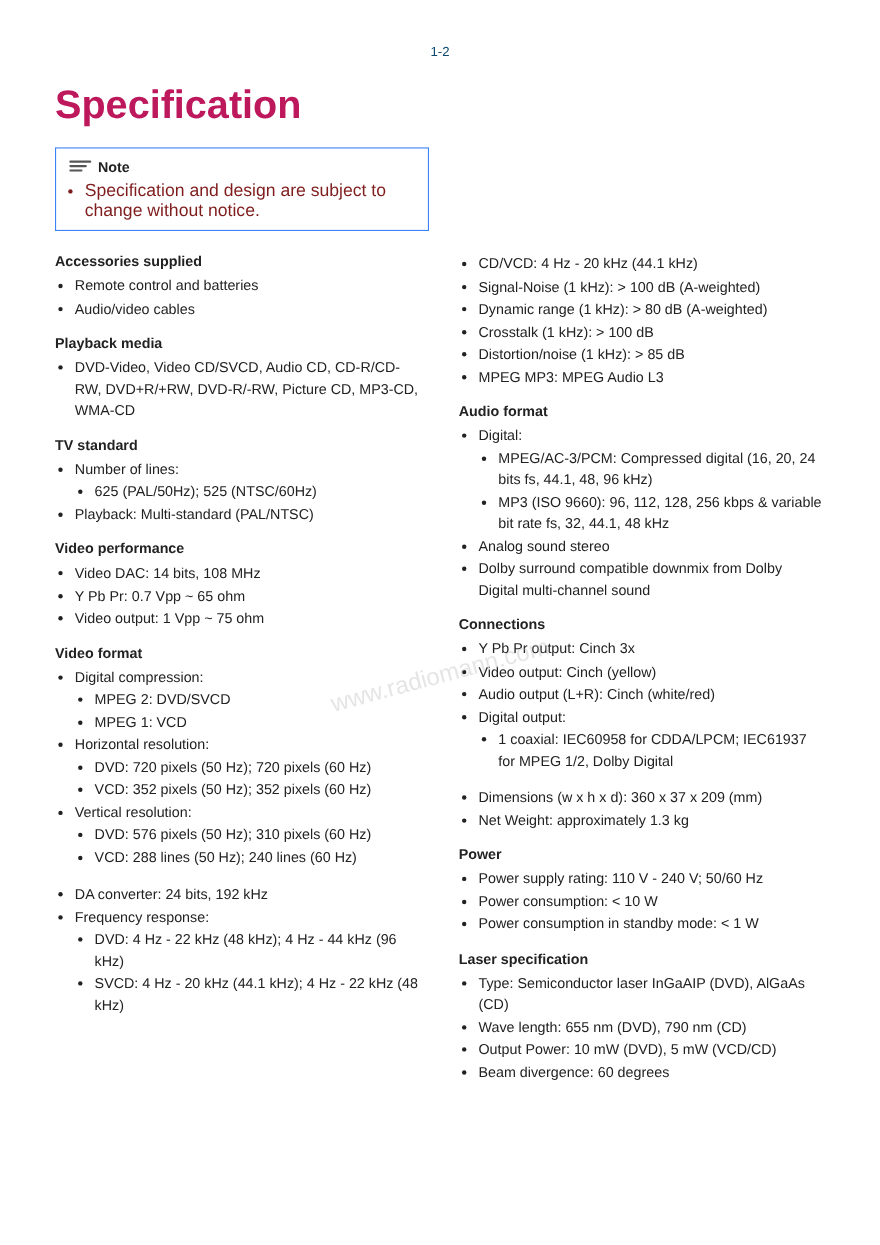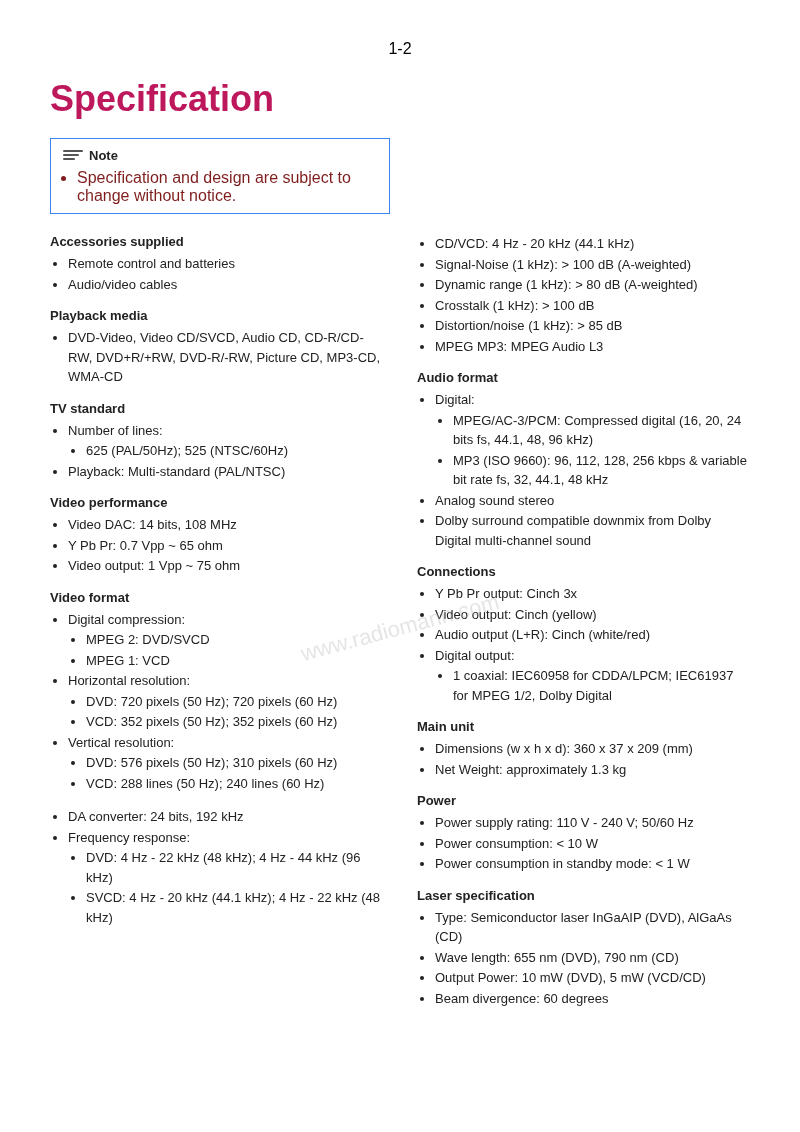--- a/index.html
+++ b/index.html
@@ -7,22 +7,22 @@
       background: #fff;
       font-family: Arial, Helvetica, sans-serif;
       font-size: 13px;
       color: #222;
       padding: 40px 50px;
       max-width: 800px;
       margin: 0 auto;
     }
     .page-number {
       text-align: center;
-      font-size: 16px;
-      color: #000000;
+      font-size: 12px;
+      color: #0c4a6e;
       margin-bottom: 20px;
     }
     h1 {
       font-size: 36px;
       font-weight: bold;
       color: #be185d;
       margin-bottom: 18px;
     }
     .note-box {
       border: 1px solid #3b82f6;
@@ -214,21 +214,20 @@
           <ul class="bullet">
             <li>Y Pb Pr output: Cinch 3x</li>
             <li>Video output: Cinch (yellow)</li>
             <li>Audio output (L+R): Cinch (white/red)</li>
             <li>Digital output:<ul class="bullet">
                 <li>1 coaxial: IEC60958 for CDDA/LPCM; IEC61937 for MPEG 1/2, Dolby Digital</li>
               </ul></li>
           </ul>
         </div>
         <div class="section">
-          <div class="section-title">Main unit</div>
           <ul class="bullet">
             <li>Dimensions (w x h x d): 360 x 37 x 209 (mm)</li>
             <li>Net Weight: approximately 1.3 kg</li>
           </ul>
         </div>
         <div class="section">
           <div class="section-title">Power</div>
           <ul class="bullet">
             <li>Power supply rating: 110 V - 240 V; 50/60 Hz</li>
             <li>Power consumption: &lt; 10 W</li>

